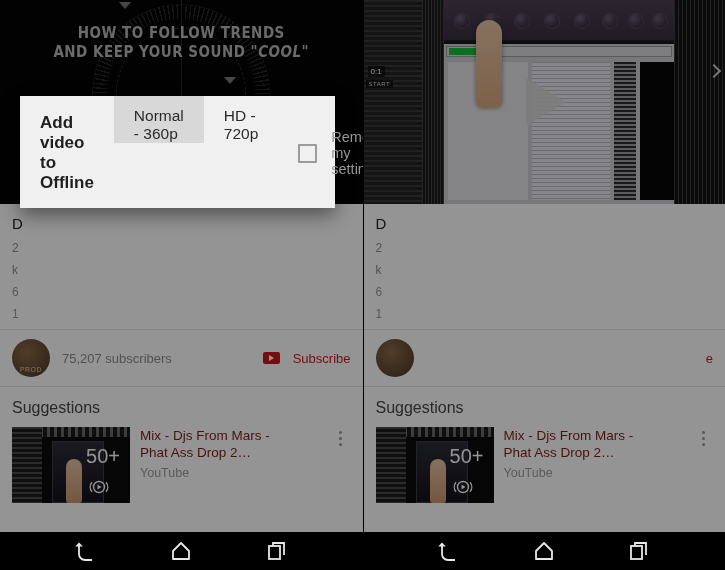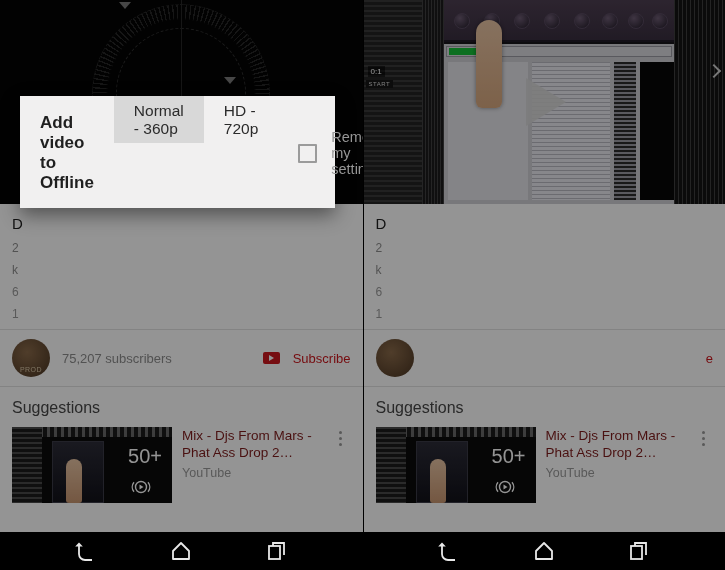--- a/index.html
+++ b/index.html
@@ -244,21 +244,21 @@
   }
 
   .sug-wrap { background: #fff; }
   .sug-title {
     padding: 12px 12px 10px;
     font-size: 16px; color: #484848;
   }
   .sug-row { display: flex; padding: 0 12px 10px; align-items: flex-start; }
   .thumb {
     position: relative;
-    width: 160px; height: 76px; flex: none;
+    width: 118px; height: 76px; flex: none;
     background: #0b0b0b; overflow: hidden;
   }
   .thumb-l {
     position: absolute; left: 0; top: 0; width: 30px; bottom: 0;
     background: repeating-linear-gradient(#4b4b4b 0 2px, #1c1c1c 2px 5px);
   }
   .thumb-strip {
     position: absolute; left: 0; top: 0; right: 0; height: 10px;
     background: repeating-linear-gradient(90deg, #6a6a6a 0 3px, #1a1a1a 3px 7px);
   }
@@ -308,21 +308,21 @@
   .dlg-left  { left: 20px;  top: 96px; width: 315px; }
 
   .dlg-title {
     font-size: 17px;
     font-weight: 700;
     color: #1f1f1f;
     padding: 17px 20px 15px;
   }
 
   .opt {
-    display: flex; align-items: center;
+    display: flex; align-items: flex-end;
     padding: 0 20px;
     height: 47px;
     font-size: 15.5px;
     color: #2b2b2b;
     cursor: pointer;
   }
   .opt.sel { background: #d8d8d8; }
   .opt .lbl { flex: 1; }
   .opt .size { color: #a4a4a4; font-size: 13px; }
   .opt.sel .size { color: #b4b4b4; }
@@ -396,20 +396,27 @@
 
     <div class="app">
 
       <div class="player">
         <div class="vid-dark"></div>
         <div class="radar"></div>
         <div class="radar2"></div>
         <div class="radar-cross"></div>
         <div class="tri" style="left:119px;top:2px;"></div>
         <div class="tri" style="left:224px;top:77px;"></div>
+        <div class="vid-caption">
+          <div>HOW TO FOLLOW TRENDS</div>
+          <div>
+            <span>AND KEEP YOUR SOUND</span>
+            <em>"COOL"</em>
+          </div>
+        </div>
       </div>
 
       <div class="meta">
         <div class="meta-title">D</div>
         <div class="meta-stats">2</div>
         <div class="meta-stats">k</div>
         <div class="meta-actions">6</div>
         <div class="meta-actions">1</div>
       </div>
 

